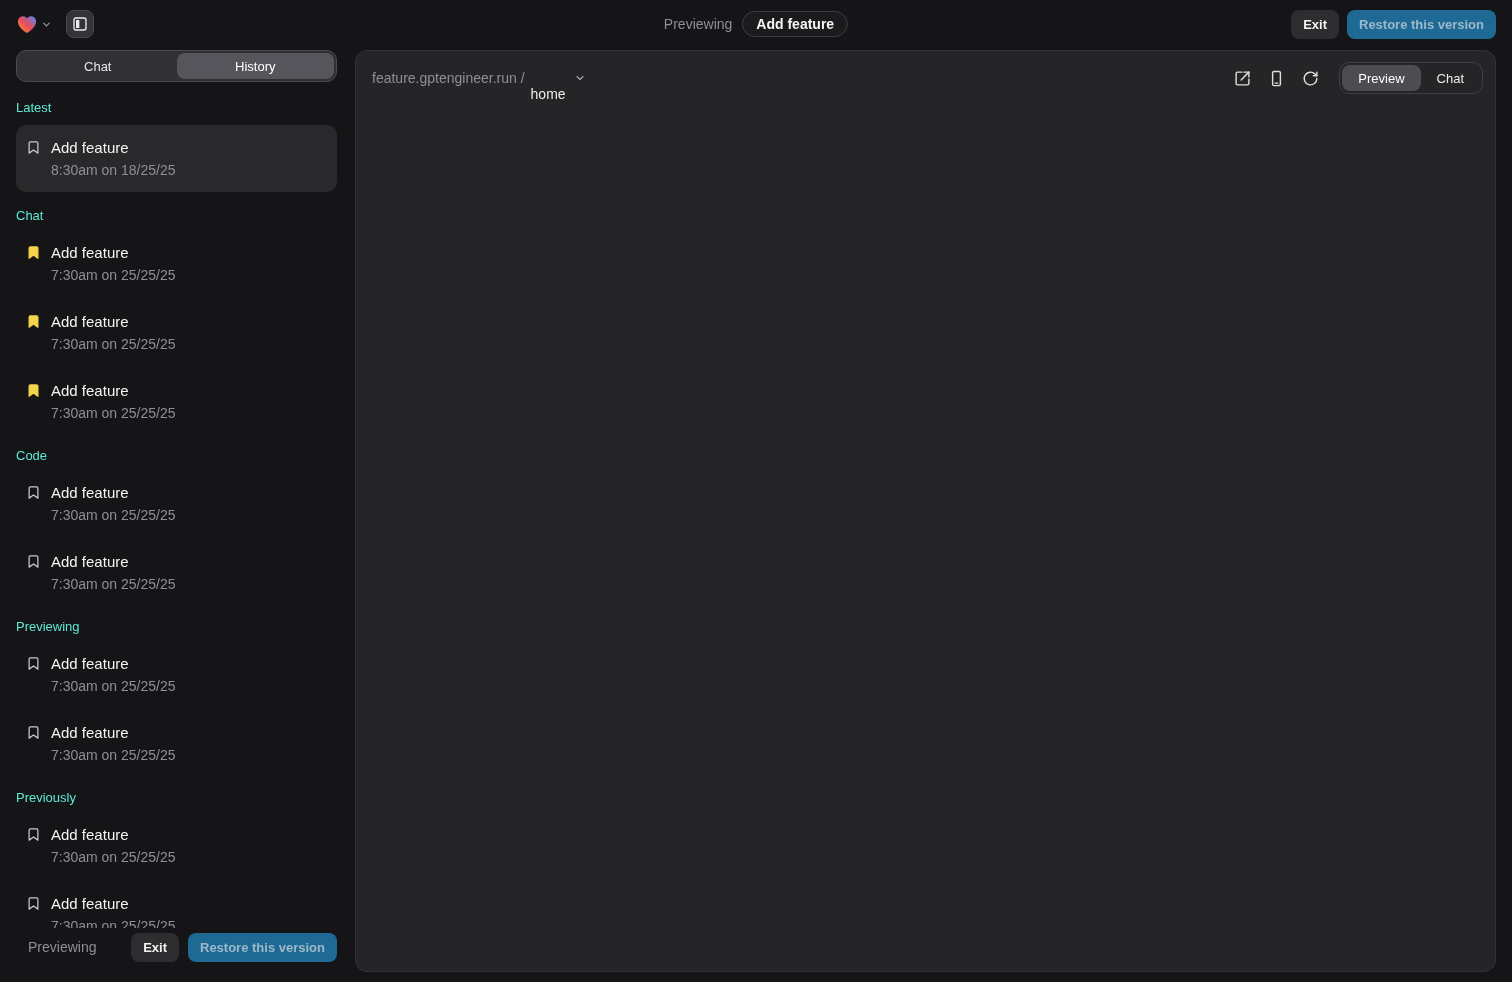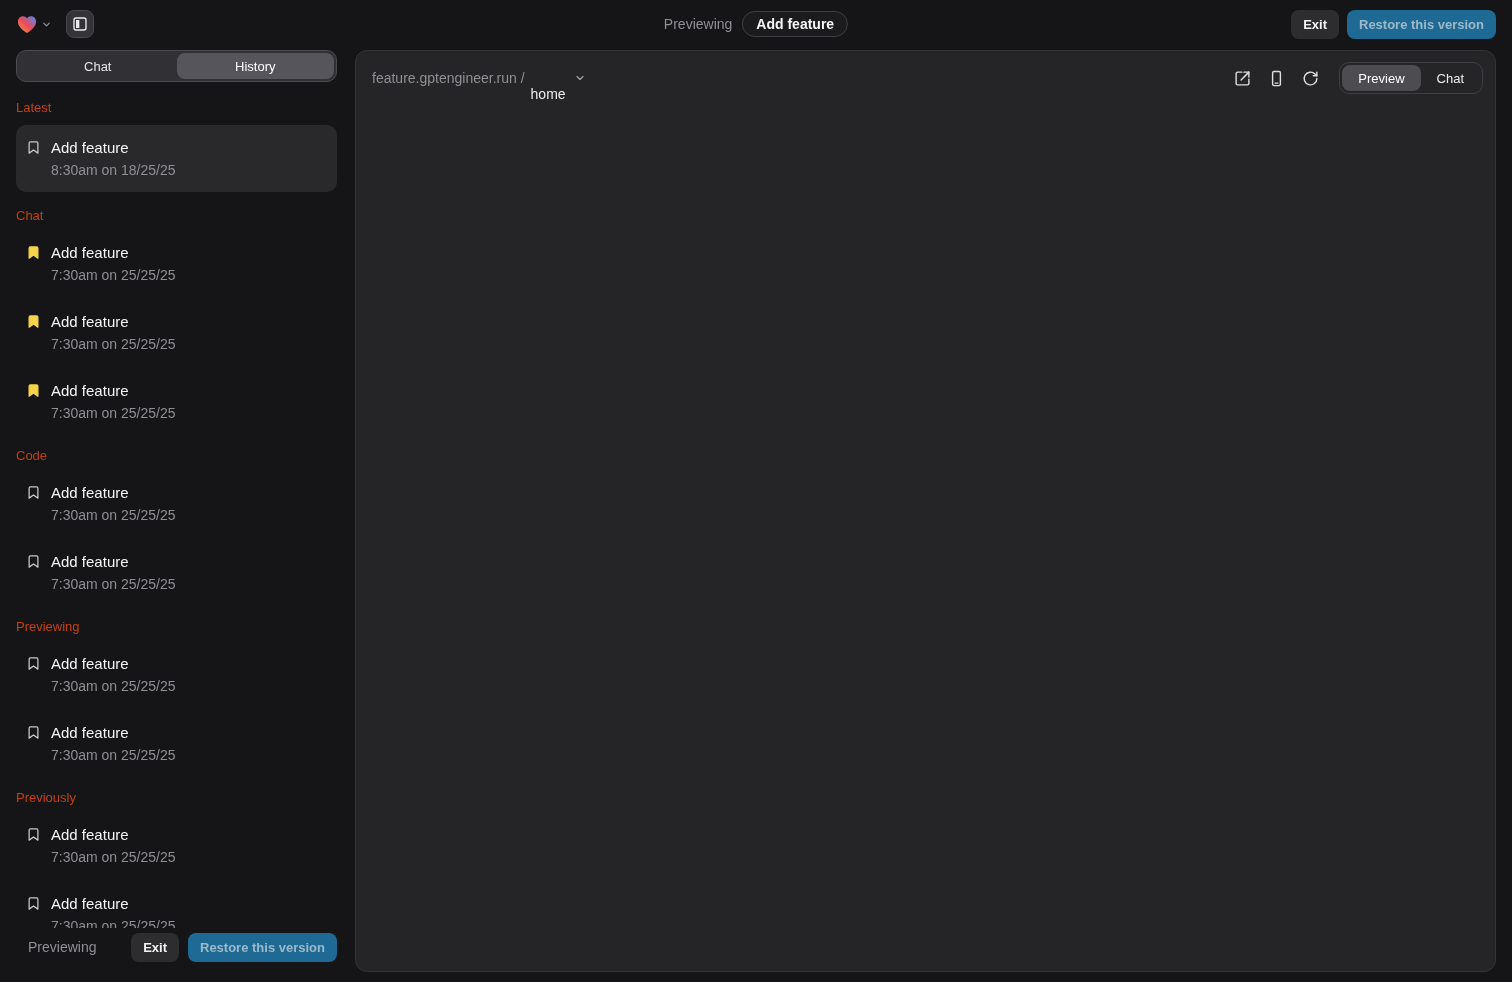--- a/index.html
+++ b/index.html
@@ -88,21 +88,21 @@
     display: flex; align-items: center; justify-content: center;
     font-size: 13px; color: #e6e6e8; cursor: pointer;
   }
   .seg-tab.active { background: var(--seg-active); color: #ffffff; }
 
   .history-list {
     flex: 1; overflow: hidden;
     padding-top: 10px;
   }
   .section-header {
-    font-size: 13px; color: #c2410c;
+    font-size: 13px; color: #5eead4;
     margin: 16px 0 10px 0;
   }
   .history-list .section-header:first-child { margin-top: 8px; }
   .history-item {
     display: flex; align-items: flex-start; gap: 10px;
     padding: 9px 10px 9px 10px;
     border-radius: 10px;
     margin: 0 0 8px 0;
     cursor: pointer;
   }

